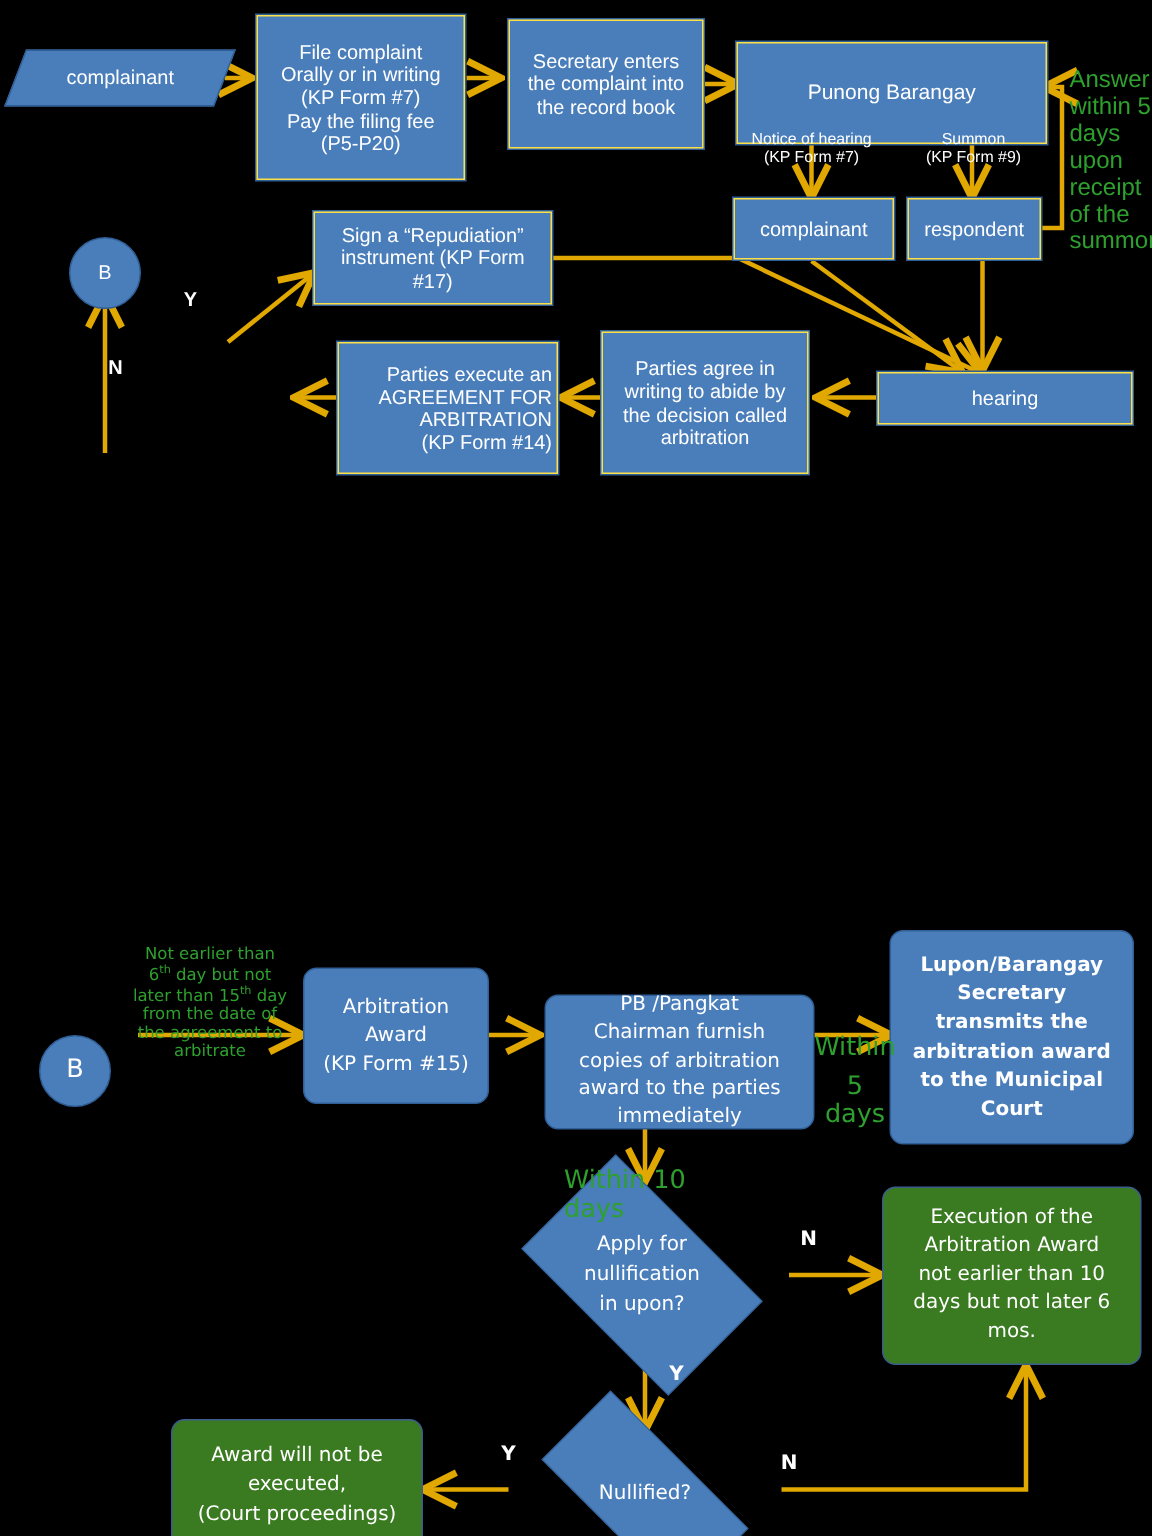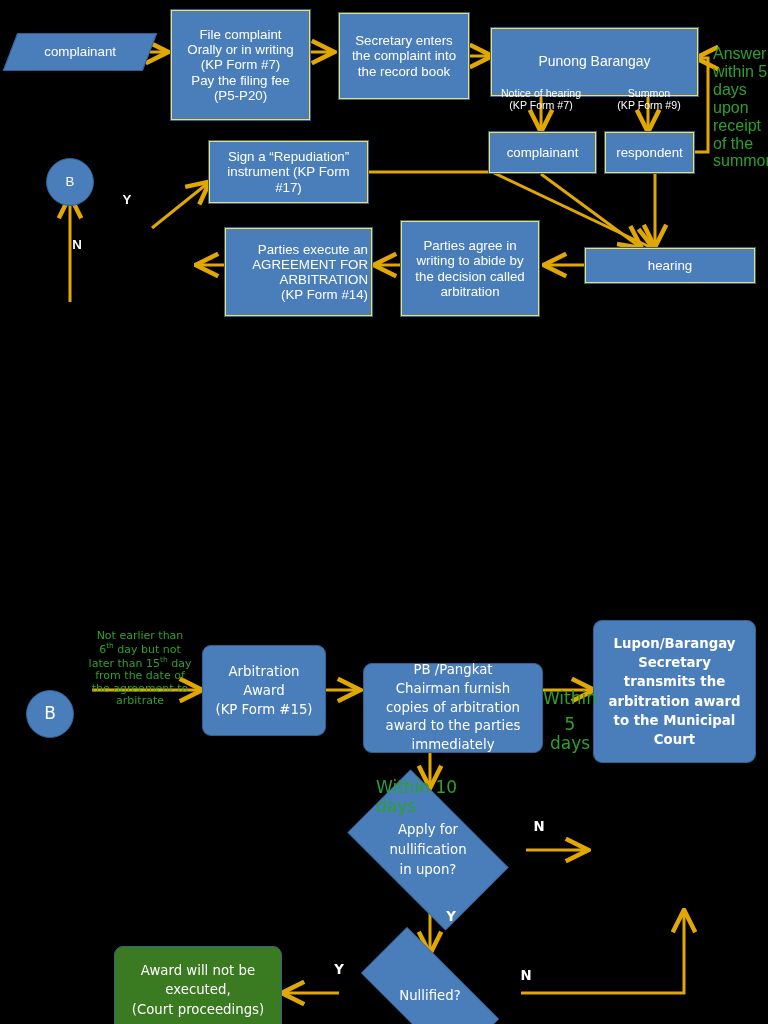--- a/index.html
+++ b/index.html
@@ -296,20 +296,27 @@
 in upon?</div>
   </div>
 
   <div class="flabel f-cal s13 bold" style="left:531px; top:820px; width:16px;">
     <span>N</span>
   </div>
   <div class="flabel f-cal s13 bold" style="left:443px; top:910px; width:16px;">
     <span>Y</span>
   </div>
 
+  <div class="node rect-green f-cal s13" style="left:588px; top:791px; width:173px; height:119px;">
+    <span class="txt" style="white-space:pre-line; line-height:1.42;">Execution of the
+Arbitration Award
+not earlier than 10
+days but not later 6
+mos.</span>
+  </div>
 
   <div class="diamond-wrap" style="left:338px; top:950px; width:184px; height:92px;">
     <div class="diamond-shape"></div>
     <div class="diamond-label f-cal s13">Nullified?</div>
   </div>
 
   <div class="flabel f-cal s13 bold" style="left:331px; top:963px; width:16px;">
     <span>Y</span>
   </div>
   <div class="flabel f-cal s13 bold" style="left:518px; top:969px; width:16px;">

